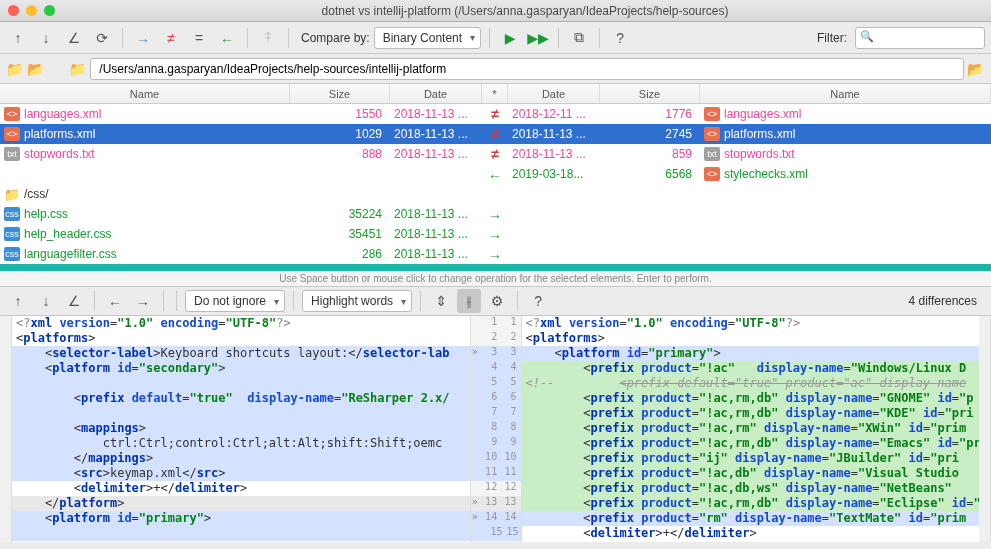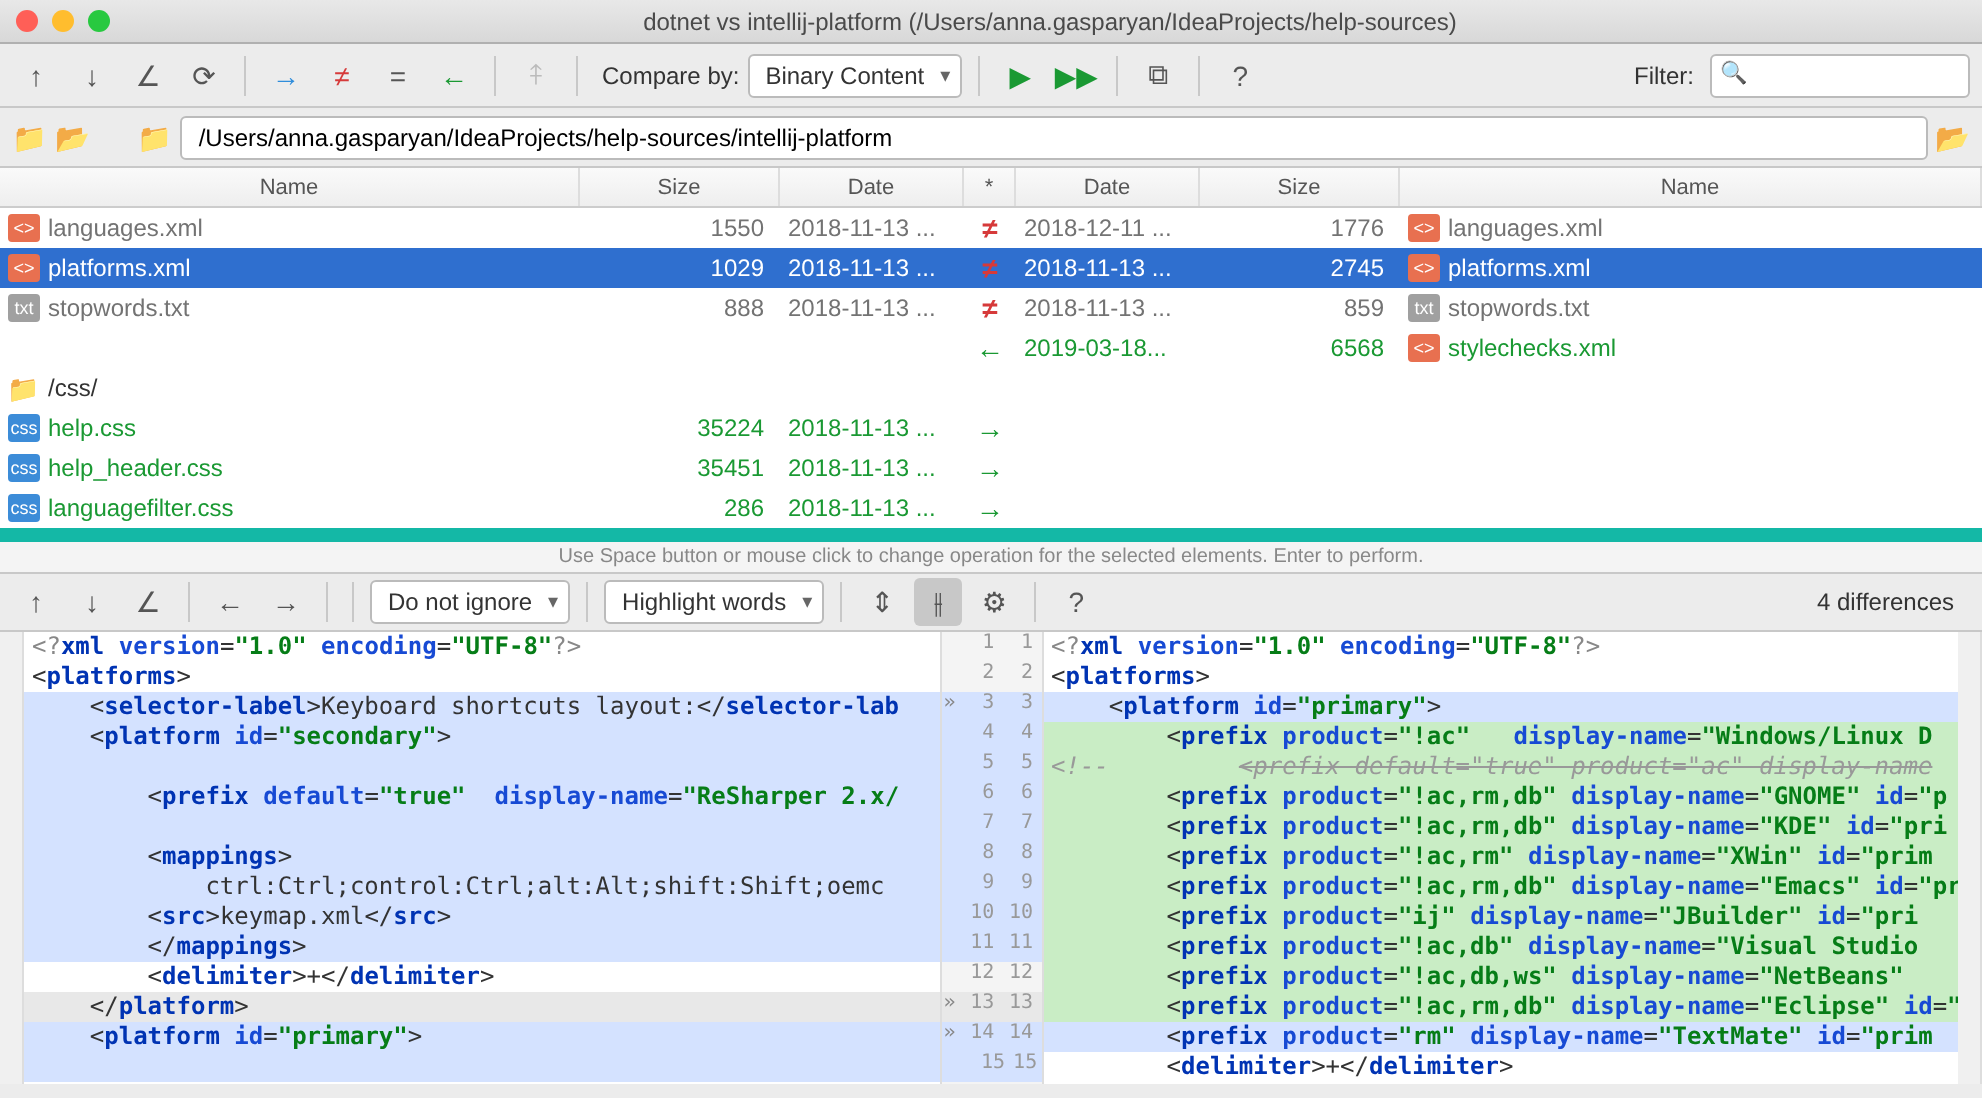--- a/index.html
+++ b/index.html
@@ -26,21 +26,21 @@
 .diff-table { background: #fff; }
 .thead { display: flex; background: linear-gradient(#fafafa,#eee); border-bottom: 1px solid #ccc; height: 20px; font-size: 11px; color: #555; }
 .th { border-right: 1px solid #ddd; display: flex; align-items: center; justify-content: center; }
 .th-name1 { width: 290px; } .th-size1 { width: 100px; } .th-date1 { width: 92px; } .th-star { width: 26px; } .th-date2 { width: 92px; } .th-size2 { width: 100px; } .th-name2 { flex: 1; }
 .tbody { background: #fff; }
 .row { display: flex; height: 20px; align-items: center; }
 .row.selected { background: #2f6fcf; color: #fff; }
 .row.selected .link { color: #fff; }
 .cell { display: flex; align-items: center; padding: 0 4px; white-space: nowrap; overflow: hidden; font-size: 12px; }
 .c-name1 { width: 290px; } .c-size1 { width: 100px; justify-content: flex-end; padding-right: 8px; } .c-date1 { width: 92px; } .c-star { width: 26px; justify-content: center; } .c-date2 { width: 92px; } .c-size2 { width: 100px; justify-content: flex-end; padding-right: 8px; } .c-name2 { flex: 1; }
-.link { color: #737373; }
+.link { color: #ec4899; }
 .green-txt { color: #1a9933; }
 .ficon { width: 16px; height: 14px; margin-right: 4px; display: inline-flex; align-items: center; justify-content: center; font-size: 9px; border-radius: 2px; }
 .ficon.xml { background: #e87050; color: #fff; }
 .ficon.txt { background: #a0a0a0; color: #fff; }
 .ficon.css { background: #3c8cd8; color: #fff; }
 .ficon.dir { color: #888; font-size: 13px; background: none; }
 .neq { color: #d63a3a; font-weight: bold; font-size: 14px; }
 .arr-right { color: #1a9933; font-weight: bold; font-size: 14px; }
 .arr-left { color: #1a9933; font-weight: bold; font-size: 14px; }
 .hint { text-align: center; color: #888; font-size: 10px; padding: 2px 0; background: #f4f4f4; border-top: 7px solid #14b8a6; }
@@ -280,22 +280,22 @@
   <div class="code-left" id="code-left">
       <div class="cline "><span class="pi">&lt;?</span><span class="tag">xml</span> <span class="attr">version</span>=<span class="str">"1.0"</span> <span class="attr">encoding</span>=<span class="str">"UTF-8"</span><span class="pi">?&gt;</span></div>
       <div class="cline ">&lt;<span class="tag">platforms</span>&gt;</div>
       <div class="cline hl-blue">    &lt;<span class="tag">selector-label</span>&gt;Keyboard shortcuts layout:&lt;/<span class="tag">selector-lab</span></div>
       <div class="cline hl-blue">    &lt;<span class="tag">platform</span> <span class="attr">id</span>=<span class="str">"secondary"</span>&gt;</div>
       <div class="cline hl-blue"></div>
       <div class="cline hl-blue">        &lt;<span class="tag">prefix</span> <span class="attr">default</span>=<span class="str">"true"</span>  <span class="attr">display-name</span>=<span class="str">"ReSharper 2.x/</span></div>
       <div class="cline hl-blue"></div>
       <div class="cline hl-blue">        &lt;<span class="tag">mappings</span>&gt;</div>
       <div class="cline hl-blue">            ctrl:Ctrl;control:Ctrl;alt:Alt;shift:Shift;oemc</div>
+      <div class="cline hl-blue">        &lt;/<span class="tag">mappings</span>&gt;</div>
       <div class="cline hl-blue">        &lt;<span class="tag">src</span>&gt;keymap.xml&lt;/<span class="tag">src</span>&gt;</div>
-      <div class="cline hl-blue">        &lt;/<span class="tag">mappings</span>&gt;</div>
       <div class="cline ">        &lt;<span class="tag">delimiter</span>&gt;+&lt;/<span class="tag">delimiter</span>&gt;</div>
       <div class="cline hl-gray">    &lt;/<span class="tag">platform</span>&gt;</div>
       <div class="cline hl-blue">    &lt;<span class="tag">platform</span> <span class="attr">id</span>=<span class="str">"primary"</span>&gt;</div>
       <div class="cline hl-blue"></div>
     </div>
   <div class="gutter" id="gutter">
       <div class="gline">
         <span class="chev"></span>
         <span>1</span>
         <span>1</span>

